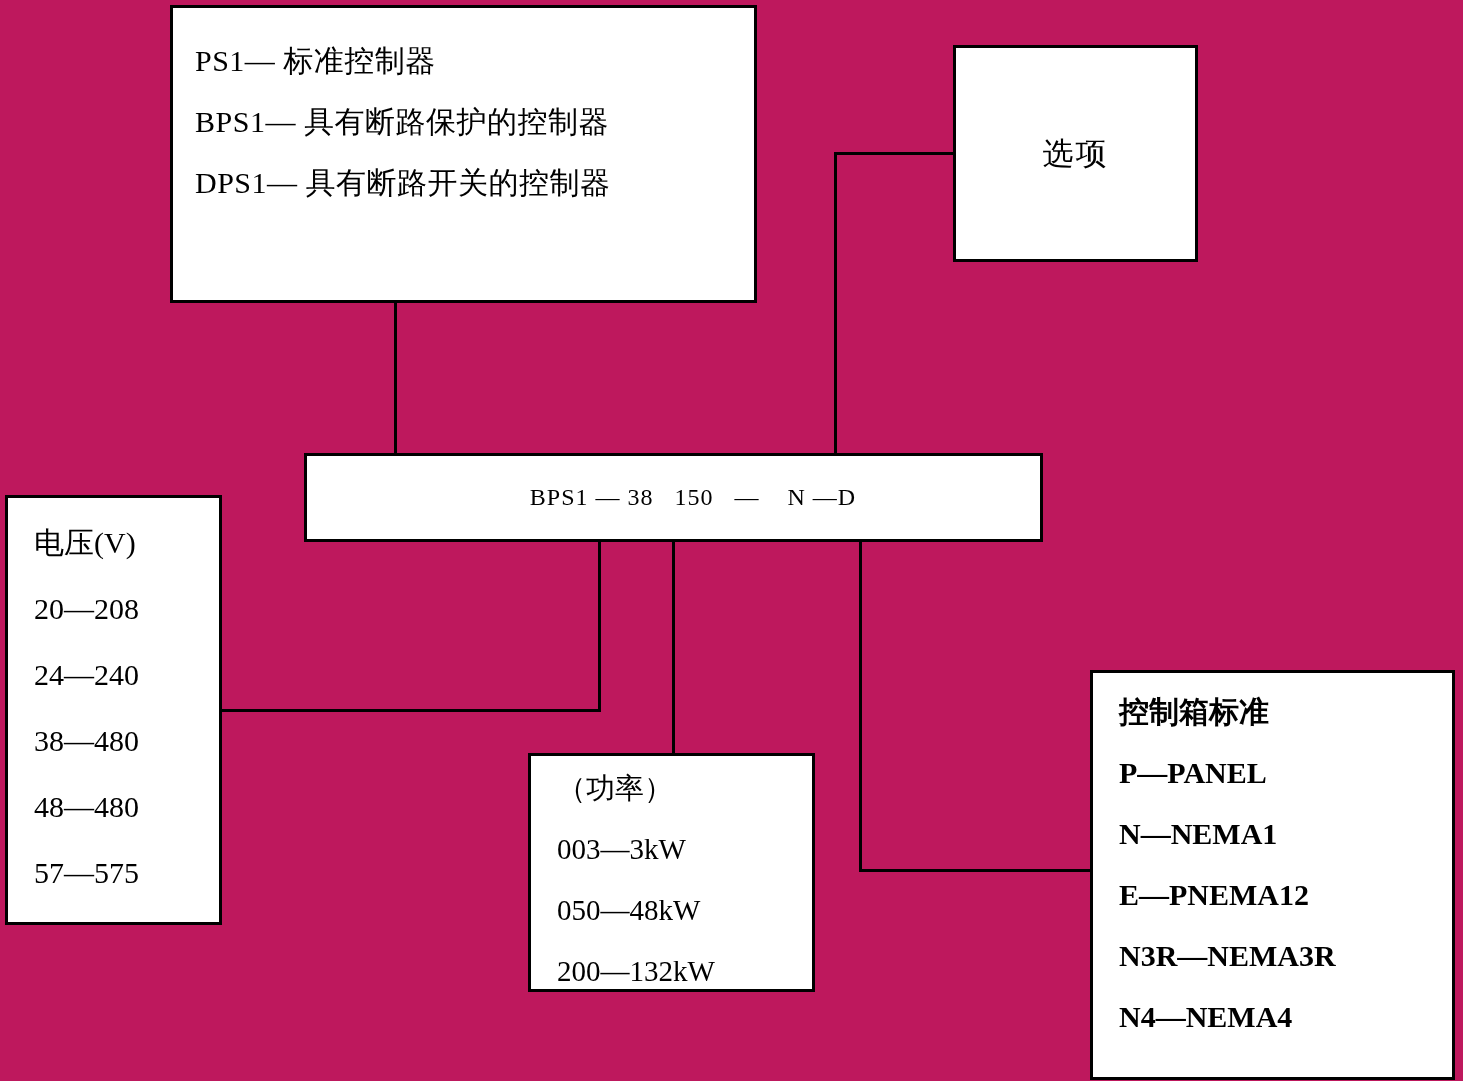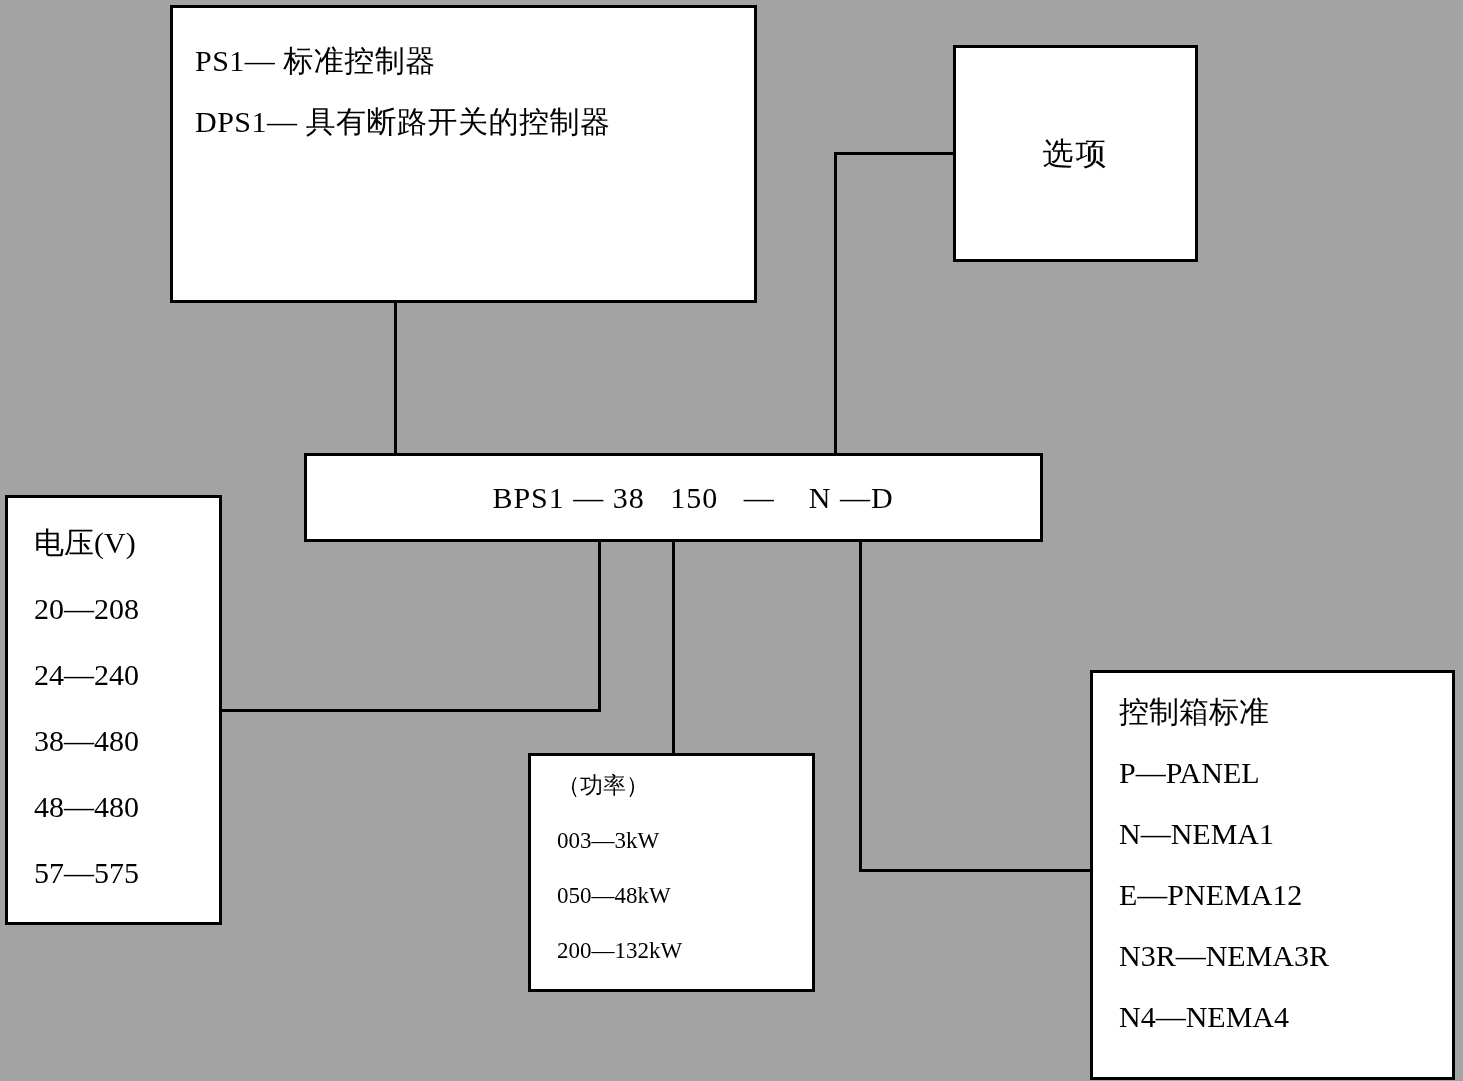--- a/index.html
+++ b/index.html
@@ -4,21 +4,21 @@
 <style>
   html, body {
     margin: 0;
     padding: 0;
     background: #ffffff;
   }
   #canvas {
     position: relative;
     width: 1463px;
     height: 1081px;
-    background: #a3a3a3;
+    background: #be185d;
     font-family: "Liberation Serif", "DejaVu Serif", serif;
     color: #000000;
     overflow: hidden;
   }
   .box {
     position: absolute;
     border: 3px solid #000000;
     box-sizing: border-box;
     background: #ffffff;
     z-index: 2;
@@ -53,21 +53,21 @@
     font-size: 31px;
     letter-spacing: 2px;
   }
 
   
   #model-number-bar {
     left: 304px; top: 453px; width: 739px; height: 89px;
     display: flex; align-items: center; justify-content: center;
   }
   #model-number-bar .code {
-    font-size: 30px;
+    font-size: 24px;
     letter-spacing: 1px;
     white-space: pre;
     margin-left: 39px;
   }
 
   
   #voltage-box {
     left: 5px; top: 495px; width: 217px; height: 430px;
     padding: 30px 0 0 26px;
   }
@@ -77,30 +77,31 @@
     margin-bottom: 36px;
     white-space: nowrap;
   }
 
   
   #power-box {
     left: 528px; top: 753px; width: 287px; height: 239px;
     padding: 18px 0 0 26px;
   }
   #power-box .row {
-    font-size: 23px;
+    font-size: 29px;
     line-height: 1.0;
     margin-bottom: 32px;
     white-space: nowrap;
   }
 
   
   #enclosure-box {
     left: 1090px; top: 670px; width: 365px; height: 410px;
     padding: 24px 0 0 26px;
+    font-weight: bold;
   }
   #enclosure-box .row {
     font-size: 30px;
     line-height: 1.0;
     margin-bottom: 31px;
     white-space: nowrap;
   }
 </style>
 </head>
 <body>
@@ -115,20 +116,21 @@
   <div class="line ln-h" style="left:222px; top:709px; width:379px;"></div>
   <div class="line ln-v" style="left:598px; top:540px; height:172px;"></div>
 
   <div class="line ln-v" style="left:672px; top:540px; height:215px;"></div>
 
   <div class="line ln-v" style="left:859px; top:540px; height:332px;"></div>
   <div class="line ln-h" style="left:859px; top:869px; width:233px;"></div>
 
   <div class="box" id="controller-types-box">
     <div class="row">PS1— 标准控制器</div>
+    <div class="row">BPS1— 具有断路保护的控制器</div>
     <div class="row">DPS1— 具有断路开关的控制器</div>
   </div>
 
   <div class="box" id="options-box">
     <div class="label">选项</div>
   </div>
 
   <div class="box" id="model-number-bar">
     <div class="code">BPS1 — 38   150   —    N —D</div>
   </div>

